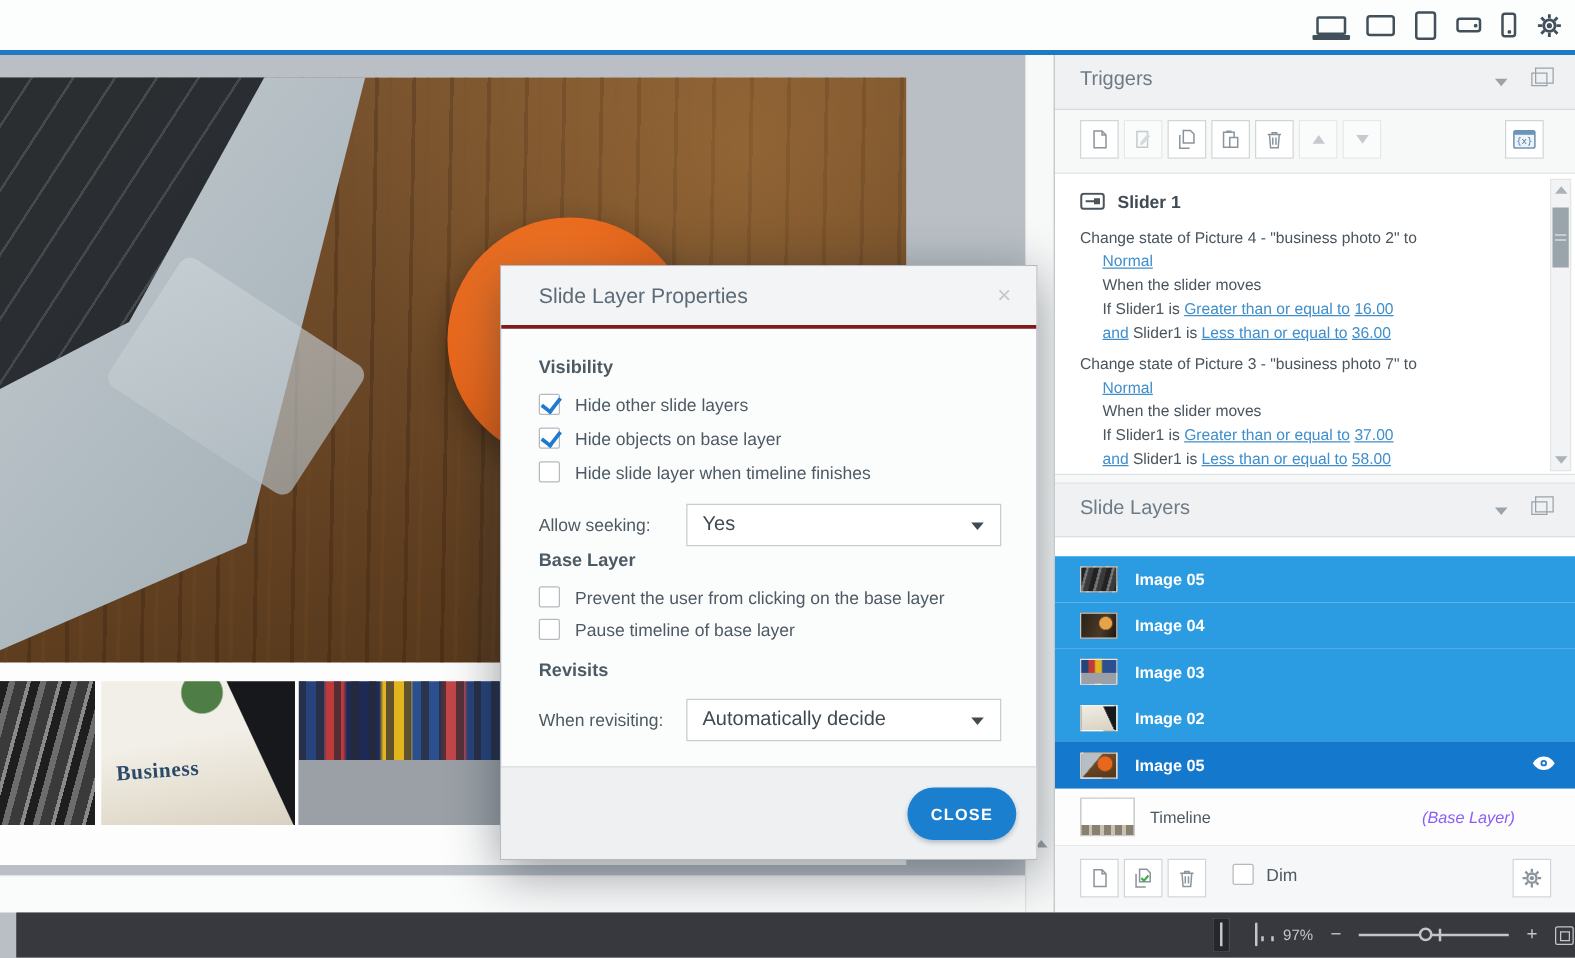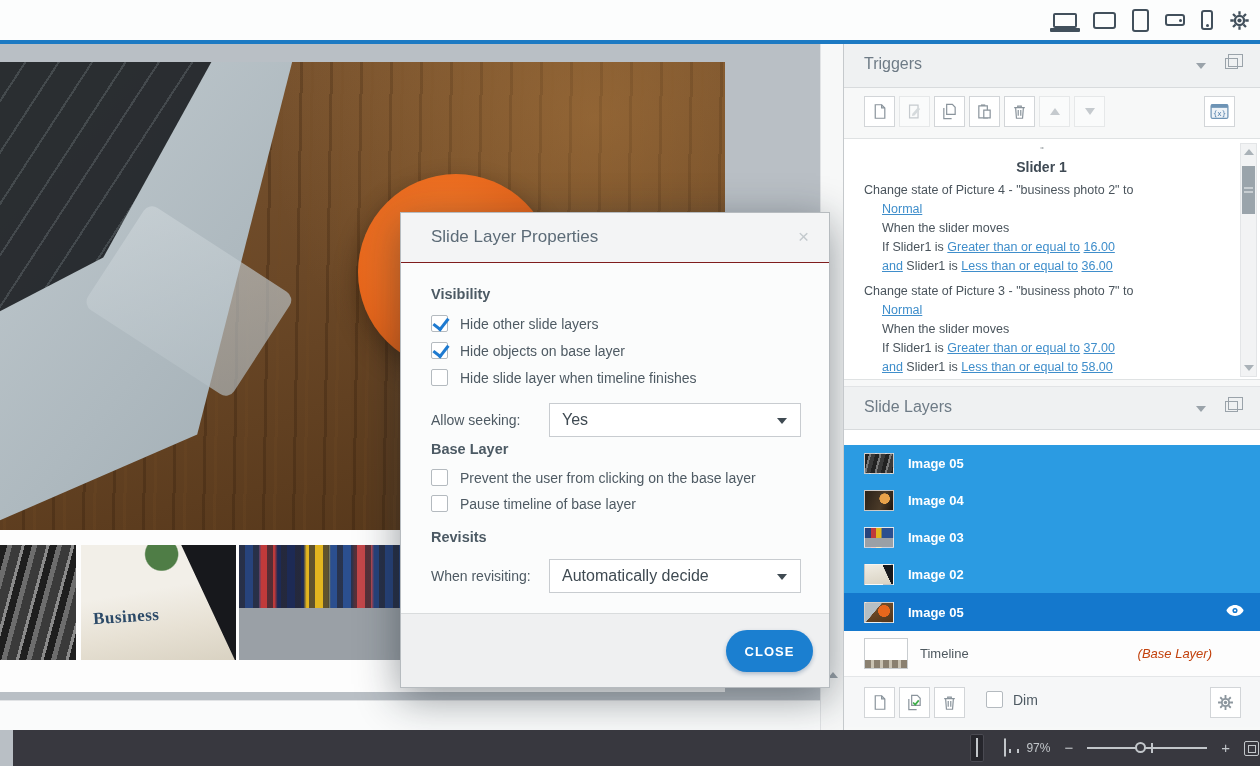--- a/index.html
+++ b/index.html
@@ -49,21 +49,21 @@
   .thumb { position:absolute; top:0; height:115px; overflow:hidden; }
   .thumb-caption { position:absolute; left:8%; top:54%; color:#2c4a68; font-family:"Liberation Serif", serif; font-weight:bold; font-size:17px; transform:rotate(-4deg); letter-spacing:.5px; }
 
   
   .canvas-vscroll { position:absolute; left:820px; top:44px; width:23px; height:686px; background:#f7f8f8; border-left:1px solid #e1e3e5; }
   .canvas-vscroll .arrow-up { position:absolute; left:7px; bottom:52px; width:0; height:0; border-left:5px solid transparent; border-right:5px solid transparent; border-bottom:6px solid #9aa3aa; }
   .canvas-hscroll { position:absolute; left:0px; top:700px; width:820px; height:30px; background:#fafbfb; border-top:1px solid #e1e3e5; }
 
   
   .dialog { position:absolute; left:400px; top:212px; width:430px; height:476px; background:#fbfcfc; border:1px solid #b6bbbf; box-shadow:0 10px 40px rgba(20,30,40,.45); }
-  .dlg-header { position:absolute; left:0; top:0; width:100%; height:50px; background:#f3f4f5; border-bottom:1px solid #7f1d1d; }
+  .dlg-header { position:absolute; left:0; top:0; width:100%; height:50px; background:#f3f4f5; border-bottom:3px solid #7f1d1d; }
   .dlg-title { position:absolute; left:30px; top:14px; font-size:17px; color:#5c6b77; }
   .dlg-close { position:absolute; right:20px; top:13px; font-size:19px; color:#c3c9cd; cursor:default; }
   .dlg-body { position:absolute; left:0; top:50px; width:100%; height:352px; }
   .sect { position:absolute; left:30px; font-size:14.5px; font-weight:bold; color:#4c5a64; }
   .cbrow { position:absolute; left:30px; display:flex; align-items:center; gap:12px; }
   .cb { width:17px; height:17px; border:1px solid #b4babf; background:#fff; border-radius:2px; position:relative; flex:none; }
   .cb.checked::after { content:""; position:absolute; left:4px; top:-1px; width:7px; height:12px; border:solid #1e7ad0; border-width:0 3px 3px 0; transform:rotate(38deg); }
   .cblabel { font-size:14px; color:#4e5a63; }
   .fieldrow { position:absolute; left:30px; width:370px; height:41px; display:flex; align-items:center; }
   .fieldrow .flabel { font-size:14px; color:#4e5a63; width:118px; flex:none; }
@@ -80,39 +80,39 @@
   .hdr-winicon { position:absolute; right:22px; top:14px; width:13px; height:11px; border:1.5px solid #9aa3aa; background:#eff1f2; }
   .hdr-winicon::before { content:""; position:absolute; left:2px; top:-5px; width:13px; height:11px; border:1.5px solid #9aa3aa; }
   .tbar { position:relative; height:50px; }
   .tbtn { position:absolute; top:8px; width:31px; height:31px; background:#fff; border:1px solid #d2d5d8; display:flex; align-items:center; justify-content:center; }
   .tbtn.disabled { opacity:.45; }
   .tri-up { width:0; height:0; border-left:5px solid transparent; border-right:5px solid transparent; border-bottom:7px solid #8a949c; }
   .tri-down { width:0; height:0; border-left:5px solid transparent; border-right:5px solid transparent; border-top:7px solid #8a949c; }
 
   .trig-list { position:relative; width:100%; height:242px; background:#fff; border-top:1px solid #dfe2e3; border-bottom:1px solid #dfe2e3; overflow:hidden; }
   .trig-inner { position:absolute; left:20px; top:8px; width:355px; }
-  .trig-group { display:flex; align-items:center; gap:10px; height:28px; font-size:14px; font-weight:bold; color:#3f4a54;flex-direction:column; }
+  .trig-group { display:flex; align-items:center; gap:10px; height:28px; font-size:14px; font-weight:bold; color:#3f4a54; }
   .trig { margin-top:6px; font-size:12.5px; color:#4a545c; line-height:19px; }
   .t-ind { padding-left:18px; }
   .tlink { color:#3f8ecb; text-decoration:underline; cursor:pointer; }
   .trig-scroll { position:absolute; right:3px; top:4px; width:17px; height:234px; background:#f2f3f4; border:1px solid #e3e5e7; }
   .trig-scroll .up { position:absolute; left:3px; top:5px; width:0; height:0; border-left:5px solid transparent; border-right:5px solid transparent; border-bottom:6px solid #aab2b8; }
   .trig-scroll .down { position:absolute; left:3px; bottom:5px; width:0; height:0; border-left:5px solid transparent; border-right:5px solid transparent; border-top:6px solid #aab2b8; }
   .trig-scroll .thumb { position:absolute; left:1px; top:22px; width:13px; height:48px; background:#9aa4ab; background-image:repeating-linear-gradient(#9aa4ab 0 2px, #c7cdd1 2px 4px); background-size:9px 10px; background-position:2px 19px; background-repeat:no-repeat; }
 
   .layers-list { position:relative; width:100%; background:#fff; }
   .lrow { position:relative; height:37px; display:flex; align-items:center; background:#2b9be2; }
   .lrow.active { height:38px; background:#1478cd; }
   .lrow .lthumb { width:30px; height:21px; margin-left:20px; border:1px solid rgba(255,255,255,.75); flex:none; }
   .lrow .llabel { margin-left:14px; font-size:13px; font-weight:bold; color:#fff; }
   .lrow .leye { position:absolute; right:16px; top:11px; }
   .trow { position:relative; height:46px; display:flex; align-items:center; background:#fdfdfd; border-bottom:1px solid #e4e6e8; }
   .trow .lthumb { width:44px; height:31px; margin-left:20px; border:1px solid #c9cdd0; flex:none; }
   .trow .llabel { margin-left:12px; font-size:13px; color:#4e585f; }
-  .trow .lnote { position:absolute; right:48px; font-size:13px; font-style:italic; color:#c2410c; }
+  .trow .lnote { position:absolute; right:48px; font-size:13px; font-style:italic; color:#8b5cf6; }
   .layers-tbar { position:relative; height:50px; background:#f6f7f8; }
   .dim-wrap { position:absolute; left:142px; top:14px; display:flex; align-items:center; gap:10px; }
 
   
   .statusbar { position:absolute; left:0; top:730px; width:1260px; height:36px; background:#38383f; display:flex; align-items:center; justify-content:flex-end; gap:14px; padding-right:14px; color:#c2c6ca;margin-left:13px; }
   .sb-grid { width:14px; height:14px; background:linear-gradient(#c2c6ca,#c2c6ca), linear-gradient(#c2c6ca,#c2c6ca), linear-gradient(#c2c6ca,#c2c6ca), linear-gradient(#c2c6ca,#c2c6ca); background-size:6px 6px; background-position:0 0, 8px 0, 0 8px, 8px 8px; background-repeat:no-repeat; }
   .sb-btn { padding:5px 6px; border-radius:2px; }
   .sb-btn.active { background:#26262c; box-shadow:inset 0 0 0 1px #4a4a52; }
   .sb-slideview { width:16px; height:12px; border:1.5px solid #c2c6ca; background:linear-gradient(90deg,#c2c6ca 0 5px, transparent 5px); }
   .sb-proj { width:16px; height:11px; border:1.5px solid #c2c6ca; border-radius:1px; position:relative; }

